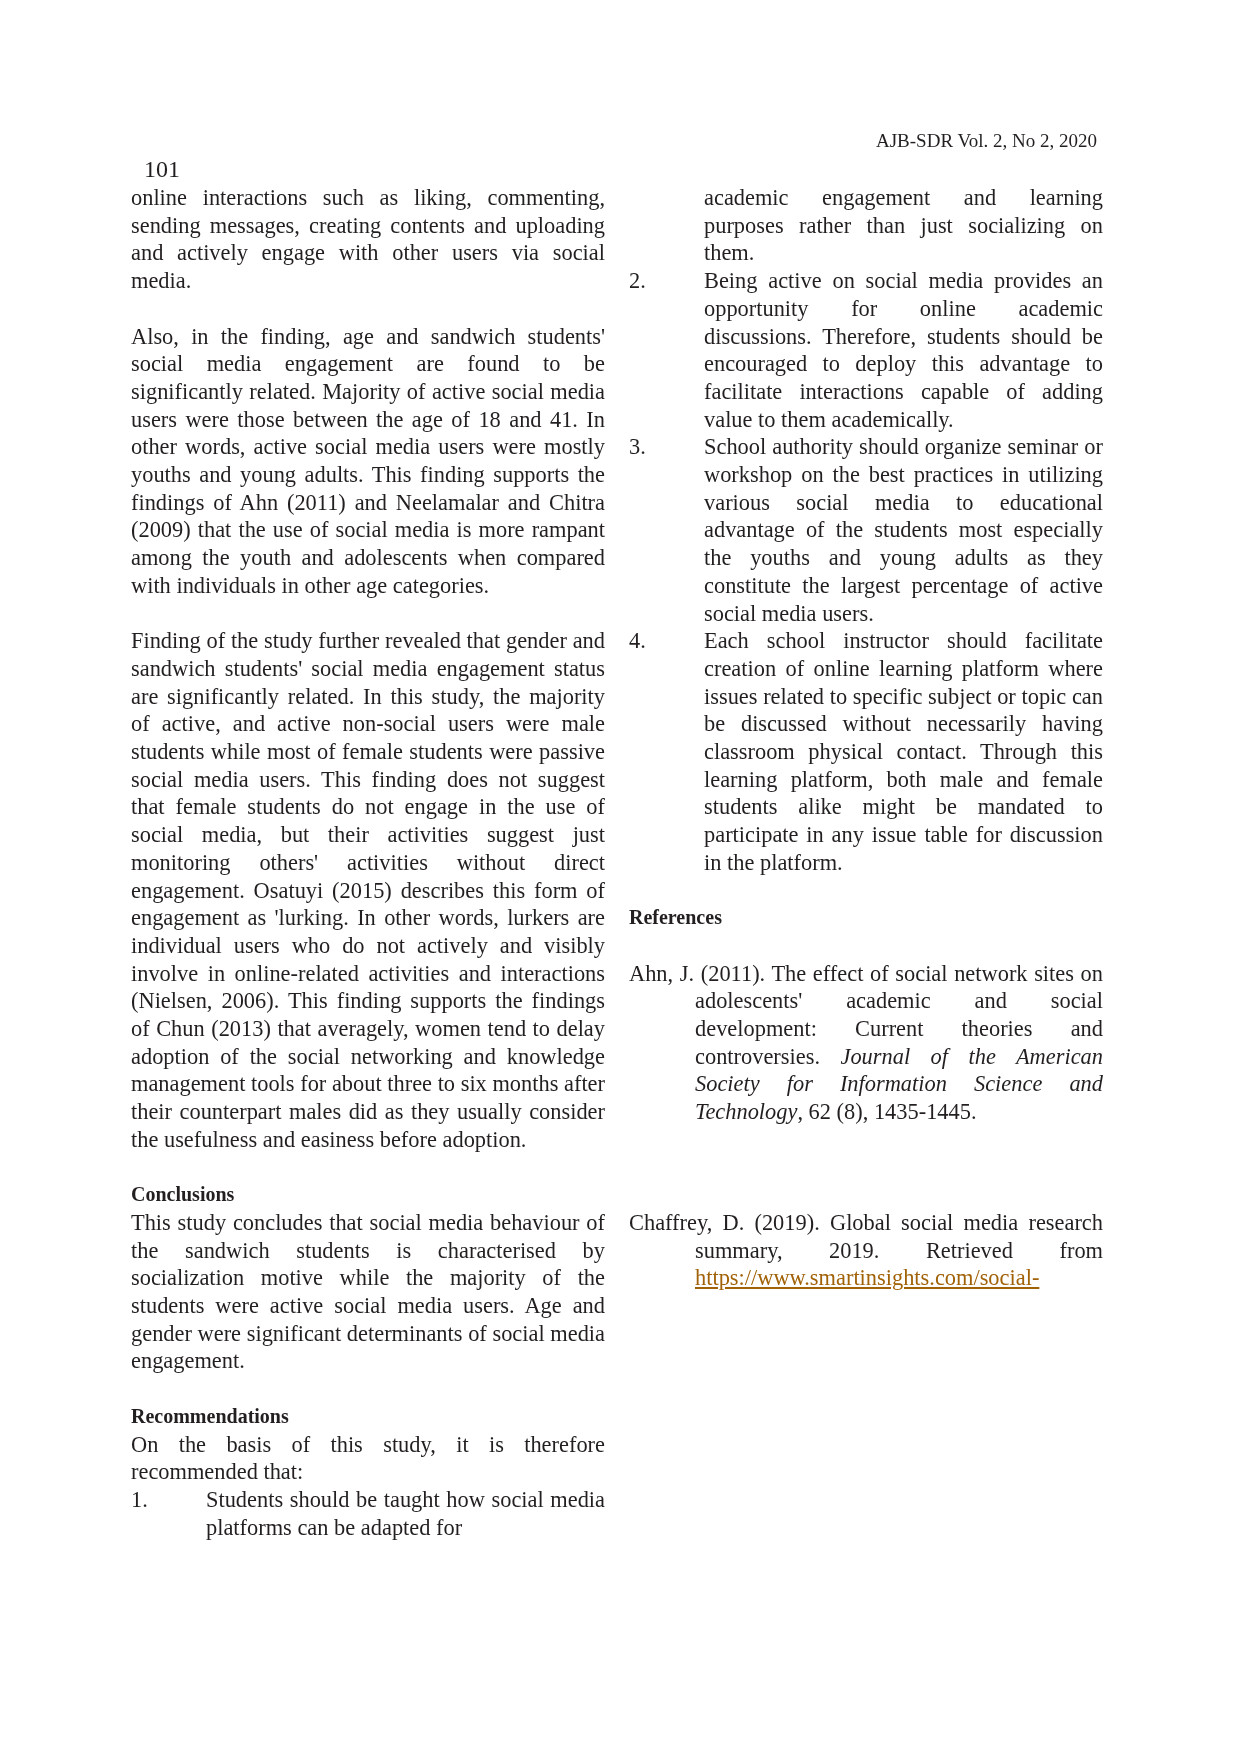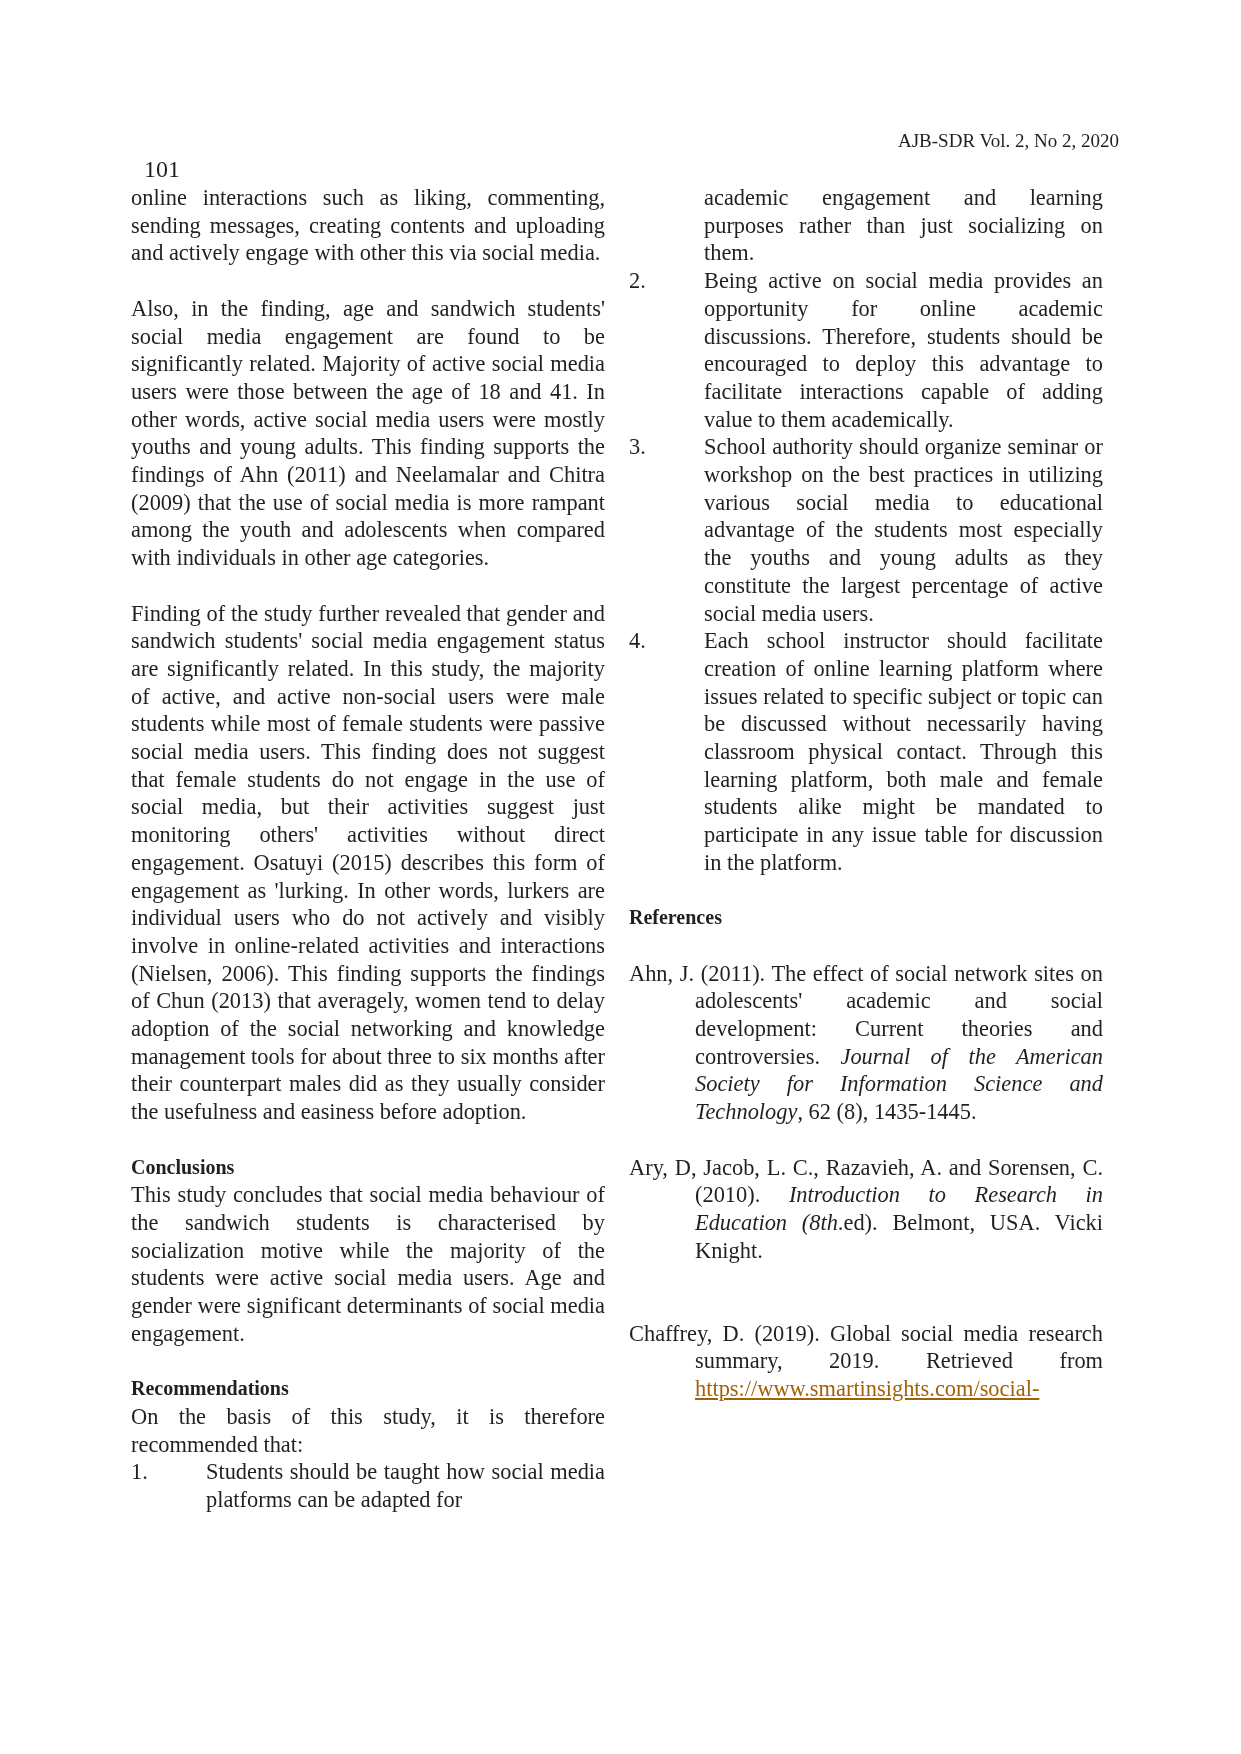--- a/index.html
+++ b/index.html
@@ -1,41 +1,41 @@
 <!DOCTYPE html>
 <html><head>
 <meta charset="utf-8">
 <style>
   html, body { margin: 0; padding: 0; background: #ffffff; }
   body { width: 1241px; height: 1754px; position: relative; overflow: hidden;
          font-family: "Liberation Serif", "DejaVu Serif", serif; color: #231f20; }
   .hdr { position: absolute; top: 128px; font-size: 22px; line-height: 26px; }
   .pg { left: 144px; font-size: 24px; margin-top: 28px; }
-  .jn { right: 122px; font-size: 19px; }
+  .jn { right: 144px; font-size: 19px; }
   .col { position: absolute; top: 184px; width: 474px; font-size: 22.4px; line-height: 27.7px; }
   .left { left: 131px; }
   .right { left: 629px; }
   p { margin: 0; text-align: justify; }
   .gap { height: 27.7px; }
   h3 { margin: 0; font-size: 20px; line-height: 27.7px; font-weight: bold; }
   .item { position: relative; padding-left: 75px; text-align: justify; }
   .item .num { position: absolute; left: 0; top: 0; }
   .cont { padding-left: 75px; text-align: justify; }
   .ref { padding-left: 66px; text-indent: -66px; text-align: justify; }
   .ref i { font-style: italic; }
   a.link { color: #a16207; text-decoration: underline; }
 </style>
 </head>
 <body>
 
 <div class="hdr pg">101</div>
 <div class="hdr jn">AJB-SDR Vol. 2, No 2, 2020</div>
 
 <div class="col left">
-  <p>online interactions such as liking, commenting, sending messages, creating contents and uploading and actively engage with other this via social media.</p>
+  <p>online interactions such as liking, commenting, sending messages, creating contents and uploading and actively engage with other users via social media.</p>
   <div class="gap"></div>
   <p>Also, in the finding, age and sandwich students' social media engagement are found to be significantly related. Majority of active social media users were those between the age of 18 and 41. In other words, active social media users were mostly youths and young adults. This finding supports the findings of Ahn (2011) and Neelamalar and Chitra (2009) that the use of social media is more rampant among the youth and adolescents when compared with individuals in other age categories.</p>
   <div class="gap"></div>
   <p>Finding of the study further revealed that gender and sandwich students' social media engagement status are significantly related. In this study, the majority of active, and active non-social users were male students while most of female students were passive social media users. This finding does not suggest that female students do not engage in the use of social media, but their activities suggest just monitoring others' activities without direct engagement. Osatuyi (2015) describes this form of engagement as 'lurking. In other words, lurkers are individual users who do not actively and visibly involve in online-related activities and interactions (Nielsen, 2006). This finding supports the findings of Chun (2013) that averagely, women tend to delay adoption of the social networking and knowledge management tools for about three to six months after their counterpart males did as they usually consider the usefulness and easiness before adoption.</p>
   <div class="gap"></div>
   <h3>Conclusions</h3>
   <p>This study concludes that social media behaviour of the sandwich students is characterised by socialization motive while the majority of the students were active social media users. Age and gender were significant determinants of social media engagement.</p>
   <div class="gap"></div>
   <h3>Recommendations</h3>
   <p>On the basis of this study, it is therefore recommended that:</p>
@@ -62,21 +62,18 @@
   </div>
 
   <div class="gap"></div>
   <h3>References</h3>
   <div class="gap"></div>
 
   <div class="ref">
     <span>Ahn, J. (2011). The effect of social network sites on adolescents' academic and social development: Current theories and controversies. </span><i>Journal of the American Society for Information Science and Technology</i><span>, 62 (8), 1435-1445.</span>
   </div>
   <div class="gap"></div>
-  <div class="ref">
-    <span>Ary, D, Jacob, L. C., Razavieh, A. and Sorensen, C. (2010). </span><i>Introduction to Research in Education (8th</i><span>.ed). Belmont, USA. Vicki Knight.</span>
-  </div>
   <div class="gap"></div>
   <div class="gap"></div>
   <div class="ref">
     <span>Chaffrey, D. (2019). Global social media research summary, 2019. Retrieved from </span><a class="link">https://www.smartinsights.com/social-</a>
   </div>
 </div>
 
 </body></html>

